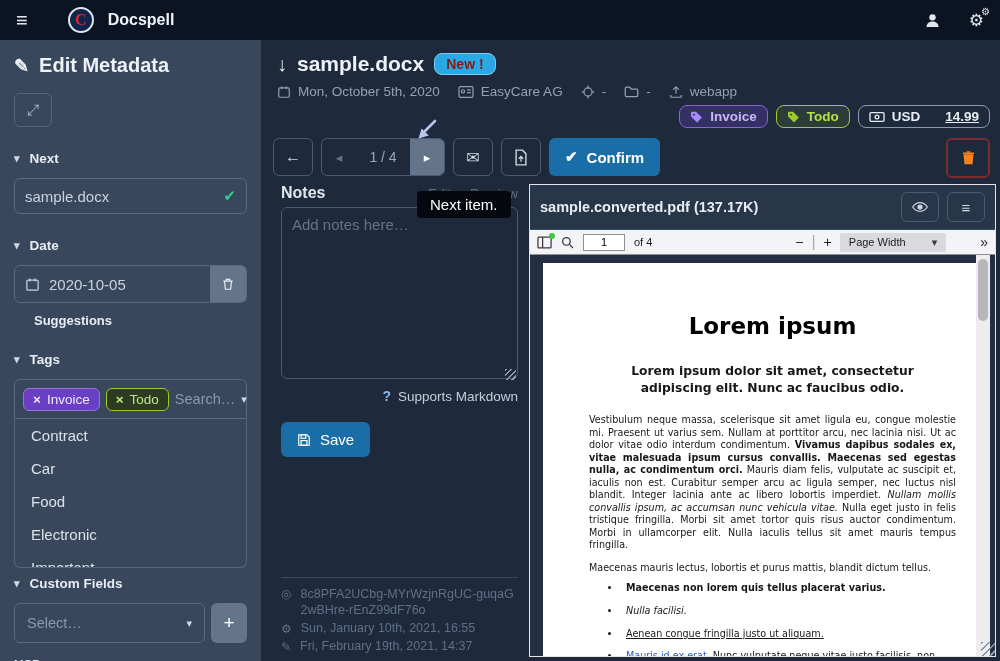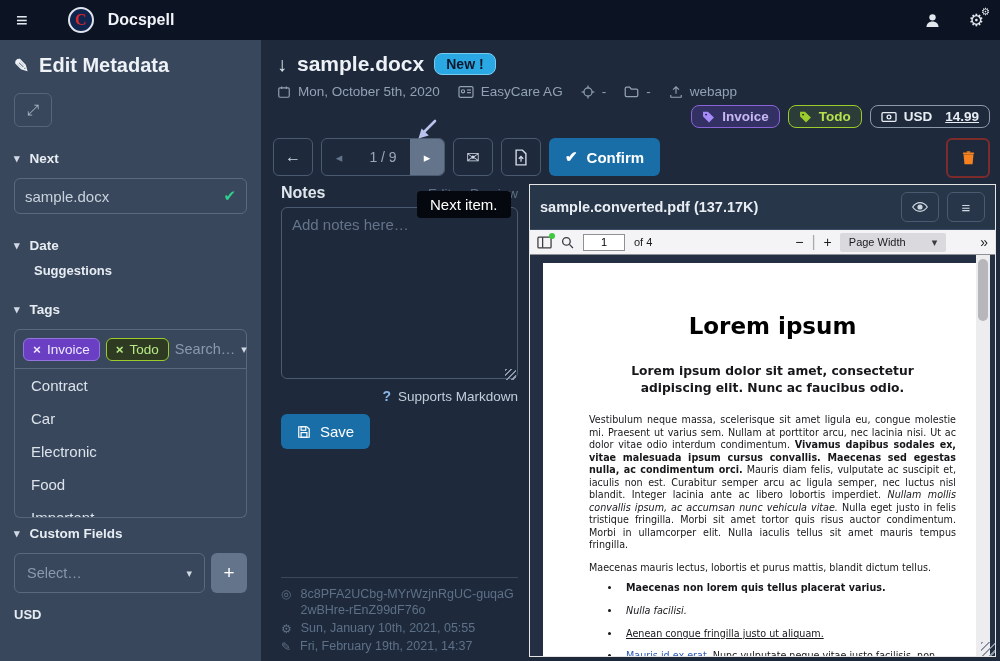--- a/index.html
+++ b/index.html
@@ -66,34 +66,34 @@
   .cf-select .caret { margin-left:auto; }
   .plus-btn { width:36px; height:40px; background:#64748b; border:none; border-radius:6px;
               color:#fff; font-size:19px; cursor:pointer; }
   .usd-label { margin-top:14px; font-size:13px; font-weight:bold; color:#e7ecf2; }
 
   
   .main { flex:1; display:flex; flex-direction:column; min-width:0; color:#dbe2ea; }
   .title-row { display:flex; align-items:center; gap:10px; padding:12px 0 0 16px; }
   .down-glyph { font-size:20px; font-weight:bold; color:#dfe5ec; }
   .doc-title { font-size:21px; font-weight:bold; color:#eef2f7; }
-  .badge-new { background:#29a8e3; border:1px solid #7acbf0; color:#0f172a; font-weight:bold;
+  .badge-new { background:#29a8e3; border:1px solid #7acbf0; color:#7f1d1d; font-weight:bold;
                font-size:14px; border-radius:8px; padding:2px 11px; cursor:pointer; }
   .meta-row { display:flex; align-items:center; gap:18px; padding:8px 0 0 16px;
               color:#92a1b3; font-size:13.5px; }
   .meta-item { display:flex; align-items:center; gap:7px; }
   .pills-row { display:flex; justify-content:flex-end; gap:8px; padding:6px 10px 0 0; }
   .pill { display:flex; align-items:center; gap:7px; border-radius:8px; padding:3px 10px;
           font-size:13.5px; font-weight:bold; cursor:pointer; }
   .pill-purple { background:rgba(109,68,200,.28); border:1px solid #8a63d6; color:#c9b8f5; }
   .pill-purple svg { color:#a78bfa; }
   .pill-green { background:rgba(140,200,40,.12); border:1px solid #9ccc2c; color:#b5e14d; }
   .pill-green svg { color:#9ccc2c; }
   .pill-usd { background:transparent; border:1px solid #8b99ab; color:#e8edf3; }
-  .pill-usd .amt { margin-left:6px;text-decoration:underline; }
+  .pill-usd .amt { margin-left:18px;text-decoration:underline; }
 
   .toolbar-row { display:flex; justify-content:space-between; align-items:flex-start;
                  padding:10px 10px 0 12px; }
   .tb-left { display:flex; gap:8px; }
   .tb-btn { height:38px; min-width:40px; border:1px solid #4a5a70; border-radius:6px;
             background:transparent; color:#cfd8e3; font-size:16px; display:inline-flex;
             align-items:center; justify-content:center; cursor:pointer; padding:0 10px; }
   .pager { display:flex; border:1px solid #4a5a70; border-radius:6px; overflow:hidden;
            height:38px; }
   .pager-prev { width:34px; display:flex; align-items:center; justify-content:center;
@@ -121,21 +121,21 @@
   .notes-area { position:relative; margin-top:5px; }
   .notes-area textarea { width:100%; height:172px; background:transparent;
         border:1px solid #4a5a70; border-radius:6px; color:#cbd5e1; padding:8px 10px;
         font-size:15px; font-family:inherit; resize:none; outline:none; }
   .notes-area textarea::placeholder { color:#64748b; }
   .resize-grip { position:absolute; right:2px; bottom:3px; width:11px; height:11px;
         background:repeating-linear-gradient(135deg,#8b99ab 0 1.5px,transparent 1.5px 4px); }
   .md-row { align-self:flex-end; margin-top:5px; font-size:13.5px; color:#c3cedb;
             display:flex; gap:7px; align-items:center; cursor:pointer; }
   .md-q { color:#8ab6e8; font-weight:bold; font-size:14px; }
-  .save-btn { margin-top:10px; align-self:flex-start; background:#1a6ea8; border:none;
+  .save-btn { margin-top:18px; align-self:flex-start; background:#1a6ea8; border:none;
               border-radius:6px; color:#fff; font-size:15px; display:inline-flex;
               align-items:center; gap:9px; padding:9px 16px; cursor:pointer; }
   .item-footer { margin-top:auto; border-top:1px solid #3a4859; padding:8px 2px 4px 0;
                  color:#5e7087; font-size:12.5px; }
   .f-row { display:flex; gap:9px; align-items:flex-start; margin-bottom:3px; }
   .f-row .f-ico { flex-shrink:0; margin-top:1px; font-size:12px; }
   .f-id { word-break:break-all; line-height:1.3; width:220px; }
 
   
   .pdf-panel { flex:1; margin:0 4px 4px 6px; border:1px solid #e5e5e5; display:flex;
@@ -231,20 +231,35 @@
     </div>
     <div class="sb-input">
       <input value="sample.docx" style="">
       <span class="check">✔</span>
     </div>
 
     <div class="sb-label">
       <span class="caret">▾</span>
       <span>Date</span>
     </div>
+    <div class="date-group">
+      <div class="date-main">
+        <svg width="15" height="15" viewBox="0 0 24 24" fill="none" stroke="currentColor" stroke-width="2">
+            <rect x="3" y="5" width="18" height="16" rx="2"></rect>
+            <line x1="8" y1="2.5" x2="8" y2="7"></line>
+            <line x1="16" y1="2.5" x2="16" y2="7"></line>
+          </svg>
+        <span>2020-10-05</span>
+      </div>
+      <div class="date-trash">
+        <svg width="14" height="14" viewBox="0 0 24 24" fill="none" stroke="currentColor" stroke-width="2">
+            <path d="M4 7h16M9 7V4h6v3M6 7l1.5 14h9L18 7"></path>
+          </svg>
+      </div>
+    </div>
     <div class="suggestions">Suggestions</div>
 
     <div class="sb-label">
       <span class="caret">▾</span>
       <span>Tags</span>
     </div>
     <div class="tagbox">
       <span class="chip chip-purple">
         <span class="x">×</span>
         <span>Invoice</span>
@@ -252,22 +267,22 @@
       <span class="chip chip-green">
         <span class="x">×</span>
         <span>Todo</span>
       </span>
       <span class="tag-search">Search…</span>
       <span class="caret">▾</span>
     </div>
     <div class="tag-list">
       <div class="tag-item">Contract</div>
       <div class="tag-item">Car</div>
+      <div class="tag-item">Food</div>
       <div class="tag-item">Electronic</div>
-      <div class="tag-item">Food</div>
       <div class="tag-item">Important</div>
     </div>
 
     <div class="sb-label" style="margin-top:8px;">
       <span class="caret">▾</span>
       <span>Custom Fields</span>
     </div>
     <div class="cf-row">
       <div class="cf-select">
         <span>Select…</span>
@@ -355,21 +370,21 @@
       </span>
     </div>
 
     <div class="toolbar-row">
       <div class="tb-left">
         <button class="tb-btn">
           <span>←</span>
         </button>
         <div class="pager">
           <span class="pager-prev">◂</span>
-          <span class="pager-mid">1 / 9</span>
+          <span class="pager-mid">1 / 4</span>
           <span class="pager-next">▸</span>
         </div>
         <button class="tb-btn">
           <span>✉</span>
         </button>
         <button class="tb-btn">
           <svg width="14" height="17" viewBox="0 0 20 24" fill="none" stroke="currentColor" stroke-width="2">
               <path d="M3 1.5h9l5 5V22.5H3z"></path>
               <path d="M10 18v-7M6.8 13.8 10 10.5l3.2 3.3" stroke-width="1.8"></path>
             </svg>
@@ -416,21 +431,21 @@
           <span>Save</span>
         </button>
 
         <div class="item-footer">
           <div class="f-row">
             <span class="f-ico">◎</span>
             <span class="f-id">8c8PFA2UCbg-MYrWzjnRgUC-guqaG2wBHre-rEnZ99dF76o</span>
           </div>
           <div class="f-row">
             <span class="f-ico">⚙</span>
-            <span>Sun, January 10th, 2021, 05:55</span>
+            <span>Sun, January 10th, 2021, 16:55</span>
           </div>
           <div class="f-row">
             <span class="f-ico">✎</span>
             <span>Fri, February 19th, 2021, 14:37</span>
           </div>
         </div>
       </div>
 
       <div class="pdf-panel">
         <div class="pdf-head">

